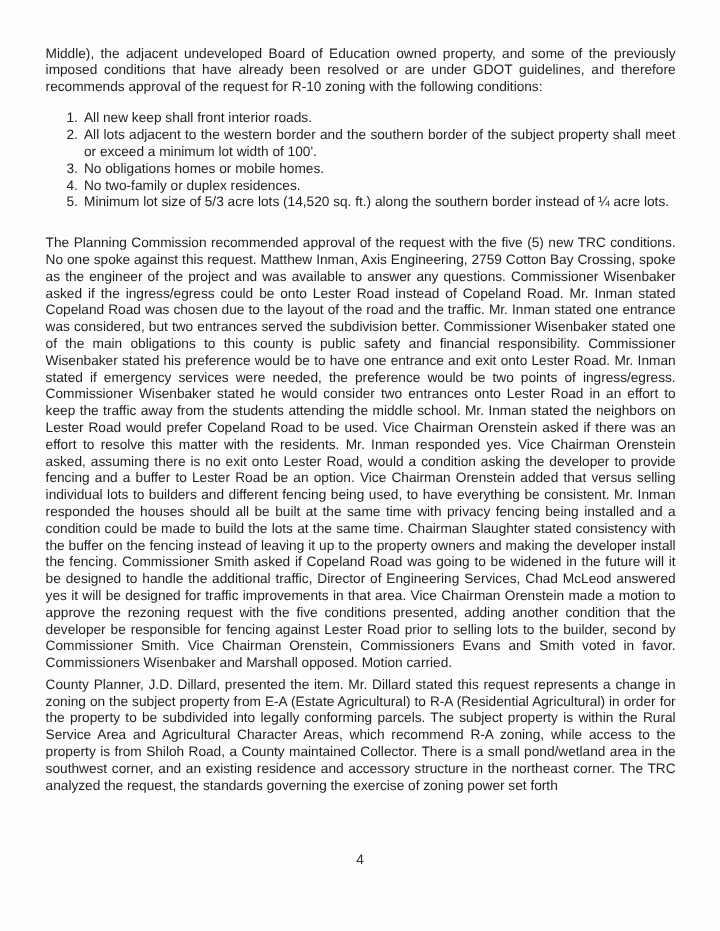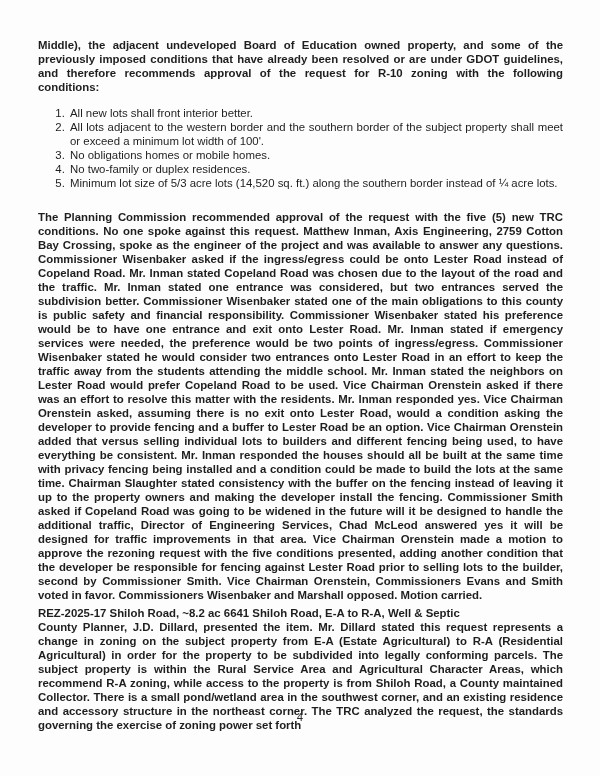--- a/index.html
+++ b/index.html
@@ -18,21 +18,20 @@
     color: #1e1e1e;
     font-family: "Liberation Sans", "DejaVu Sans", sans-serif;
     font-size: 11.4px;
     line-height: 14px;
     padding: 38px 37px 0 38px;
     position: relative;
   }
 
   .para {
     text-align: justify;
-    font-weight: bold;
   }
 
   .intro-para {
     margin-bottom: 12px;
   }
 
   ol.conditions {
     margin: 0 0 20px 0;
     padding-left: 30px;
   }
@@ -68,28 +67,27 @@
   }
 </style>
 </head>
 <body>
 
 <div class="page">
 
   <p class="para intro-para">Middle), the adjacent undeveloped Board of Education owned property, and some of the previously imposed conditions that have already been resolved or are under GDOT guidelines, and therefore recommends approval of the request for R-10 zoning with the following conditions:</p>
 
   <ol class="conditions">
-    <li>All new lots shall front interior better.</li>
+    <li>All new keep shall front interior roads.</li>
     <li>All lots adjacent to the western border and the southern border of the subject property shall meet or exceed a minimum lot width of 100'.</li>
     <li>No obligations homes or mobile homes.</li>
     <li>No two-family or duplex residences.</li>
     <li>Minimum lot size of 5/3 acre lots (14,520 sq. ft.) along the southern border instead of ¼ acre lots.</li>
   </ol>
 
   <p class="para discussion-para">The Planning Commission recommended approval of the request with the five (5) new TRC conditions. No one spoke against this request. Matthew Inman, Axis Engineering, 2759 Cotton Bay Crossing, spoke as the engineer of the project and was available to answer any questions. Commissioner Wisenbaker asked if the ingress/egress could be onto Lester Road instead of Copeland Road. Mr. Inman stated Copeland Road was chosen due to the layout of the road and the traffic. Mr. Inman stated one entrance was considered, but two entrances served the subdivision better. Commissioner Wisenbaker stated one of the main obligations to this county is public safety and financial responsibility. Commissioner Wisenbaker stated his preference would be to have one entrance and exit onto Lester Road. Mr. Inman stated if emergency services were needed, the preference would be two points of ingress/egress. Commissioner Wisenbaker stated he would consider two entrances onto Lester Road in an effort to keep the traffic away from the students attending the middle school. Mr. Inman stated the neighbors on Lester Road would prefer Copeland Road to be used. Vice Chairman Orenstein asked if there was an effort to resolve this matter with the residents. Mr. Inman responded yes. Vice Chairman Orenstein asked, assuming there is no exit onto Lester Road, would a condition asking the developer to provide fencing and a buffer to Lester Road be an option. Vice Chairman Orenstein added that versus selling individual lots to builders and different fencing being used, to have everything be consistent. Mr. Inman responded the houses should all be built at the same time with privacy fencing being installed and a condition could be made to build the lots at the same time. Chairman Slaughter stated consistency with the buffer on the fencing instead of leaving it up to the property owners and making the developer install the fencing. Commissioner Smith asked if Copeland Road was going to be widened in the future will it be designed to handle the additional traffic, Director of Engineering Services, Chad McLeod answered yes it will be designed for traffic improvements in that area. Vice Chairman Orenstein made a motion to approve the rezoning request with the five conditions presented, adding another condition that the developer be responsible for fencing against Lester Road prior to selling lots to the builder, second by Commissioner Smith. Vice Chairman Orenstein, Commissioners Evans and Smith voted in favor. Commissioners Wisenbaker and Marshall opposed. Motion carried.</p>
 
-  <div class="item-heading">REZ-2025-17 Shiloh Road, ~8.2 ac 6641 Shiloh Road, E-A to R-A, Well &amp; Septic</div>
 
   <p class="para item-body">County Planner, J.D. Dillard, presented the item. Mr. Dillard stated this request represents a change in zoning on the subject property from E-A (Estate Agricultural) to R-A (Residential Agricultural) in order for the property to be subdivided into legally conforming parcels. The subject property is within the Rural Service Area and Agricultural Character Areas, which recommend R-A zoning, while access to the property is from Shiloh Road, a County maintained Collector. There is a small pond/wetland area in the southwest corner, and an existing residence and accessory structure in the northeast corner. The TRC analyzed the request, the standards governing the exercise of zoning power set forth</p>
 
   <div class="page-number">4</div>
 
 </div>
 
 </body></html>

